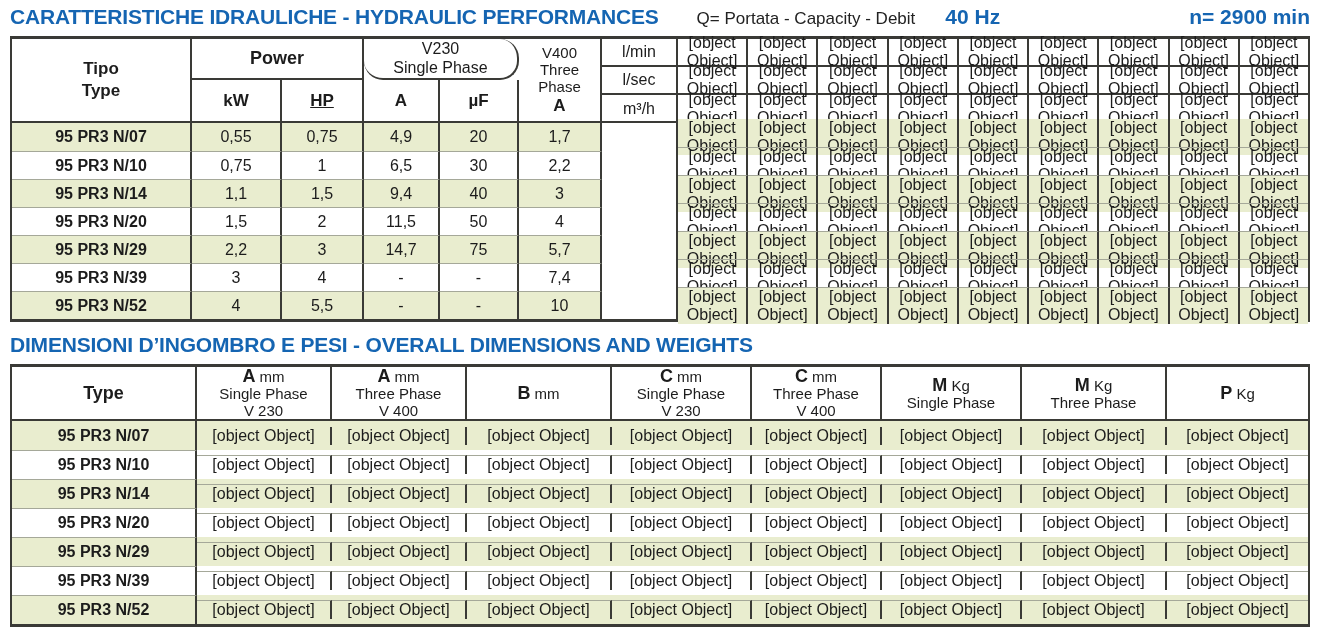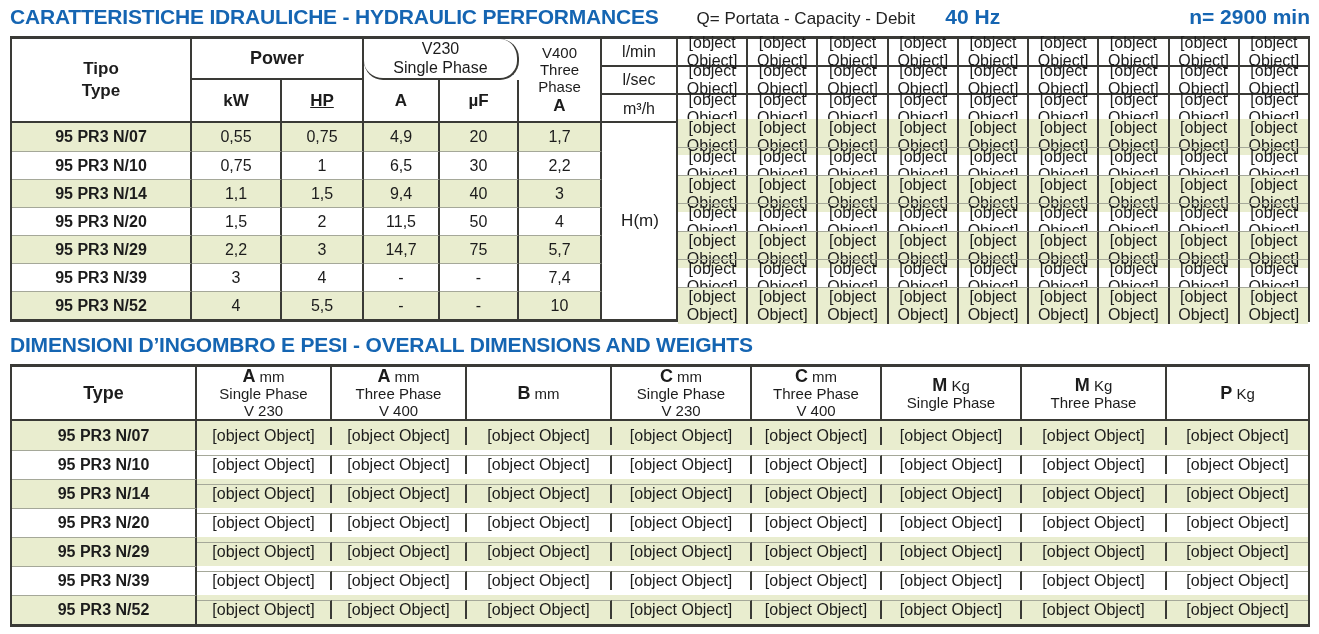--- a/index.html
+++ b/index.html
@@ -333,21 +333,20 @@
               <div class="c hval">[object Object]</div>
               <div class="c hval">[object Object]</div>
               <div class="c hval">[object Object]</div>
               <div class="c hval">[object Object]</div>
               <div class="c hval">[object Object]</div>
               <div class="c hval">[object Object]</div>
               <div class="c hval">[object Object]</div>
             </div>
         </div>
         </div>
-      <div class="hm-label">H(m)</div>
     </div>
   </div>
 
   <div class="title2">DIMENSIONI D’INGOMBRO E PESI - OVERALL DIMENSIONS AND WEIGHTS</div>
 
   <div class="t2">
     <div class="t2-head">
 
     <div class="c hc">
         <div class="l1"><b>Type</b><span></span></div>

